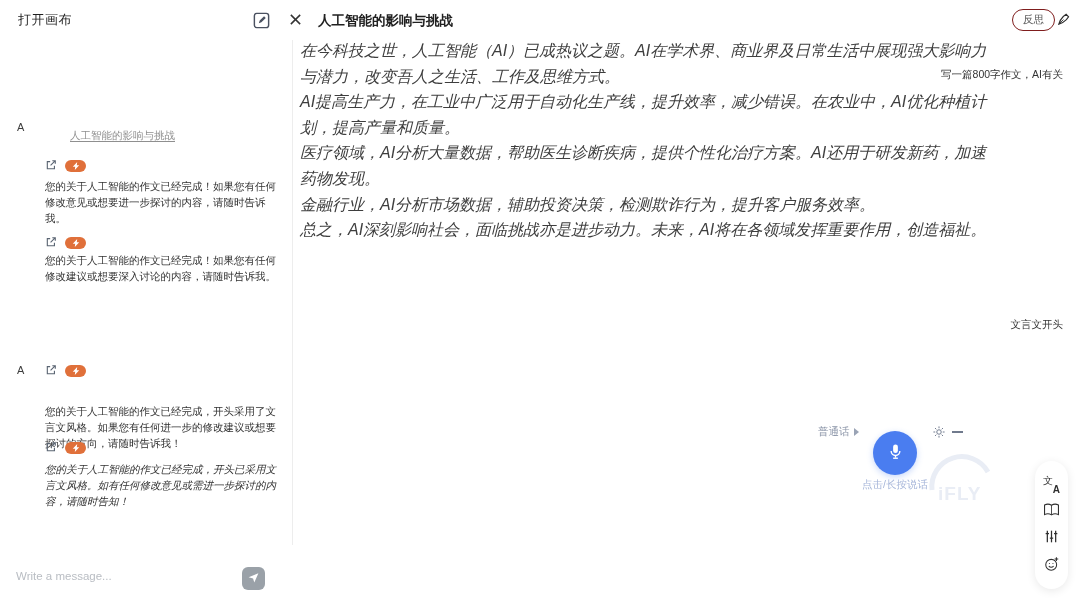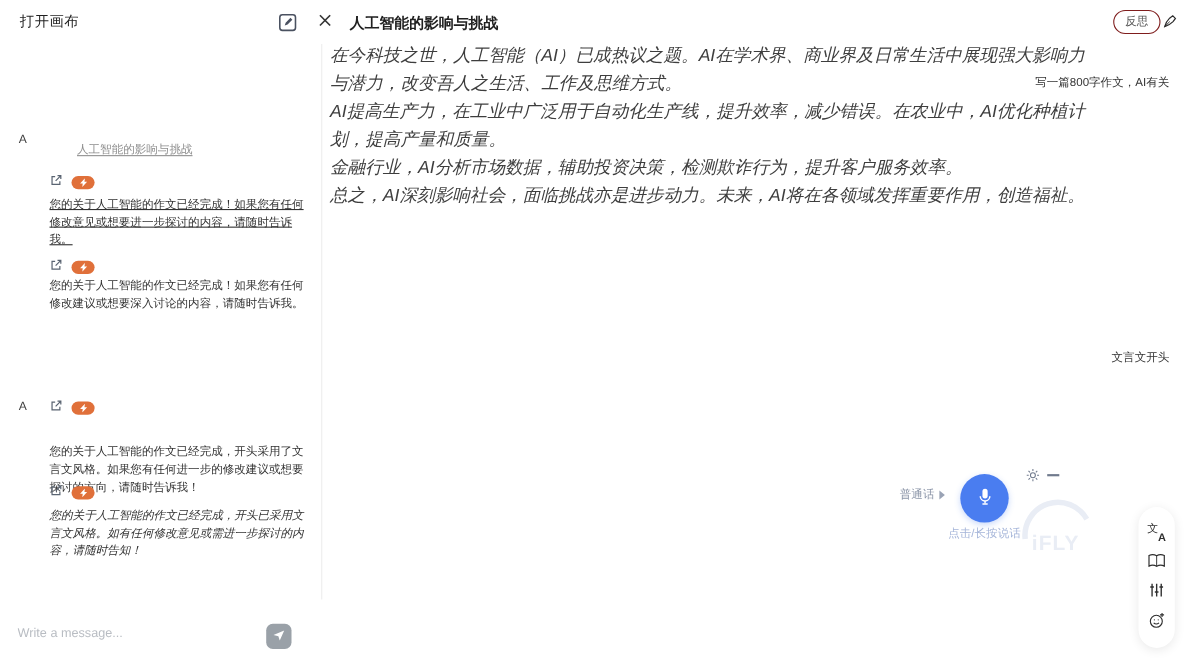--- a/index.html
+++ b/index.html
@@ -33,21 +33,21 @@
   .reflect-btn { left:1012px; top:9px; height:22px; padding:0 10px; background:#fff;
                  border:1px solid #7f1d1d; border-radius:12px; font-size:10.5px; color:#555;
                  font-family:"Liberation Sans",sans-serif; cursor:pointer; }
   .pen-btn { left:1056px; top:11px; width:17px; height:17px; cursor:pointer; }
 
   
   .essay { left:300px; top:38px; width:690px; }
   .essay p { font-size:16px; line-height:25.6px; color:#3e3e3e;font-style:italic; }
 
   
-  .voice-lang { left:818px; top:443px; display:flex; align-items:center; gap:4px;
+  .voice-lang { left:818px; top:425px; display:flex; align-items:center; gap:4px;
                 font-size:10.5px; color:#8b95a8; cursor:pointer; }
   .caret-right { width:0; height:0; border-left:5px solid #9aa3b5;
                  border-top:4px solid transparent; border-bottom:4px solid transparent; }
   .gear-btn { left:932px; top:425px; width:15px; height:15px; cursor:pointer; }
   .minus-btn { left:952px; top:431px; width:11px; height:2px; background:#707a8d;
                border:none; cursor:pointer; }
   .mic-btn { left:873px; top:431px; width:44px; height:44px; border-radius:50%;
              background:#4a7df0; border:none; display:flex; align-items:center;
              justify-content:center; cursor:pointer; box-shadow:0 2px 6px rgba(74,125,240,.3); }
   .mic-hint { left:835px; top:478px; width:120px; text-align:center; font-size:10.5px;
@@ -94,21 +94,21 @@
           <path d="M6.5 7.5L12 2M8.5 2H12v3.5"></path>
       </svg>
     </span>
     <span class="spark-badge">
       <svg viewBox="0 0 10 10" width="8" height="8">
           <path d="M6.5 0L1 6h3L3.5 10 9 4H6z" fill="#fff"></path>
         </svg>
     </span>
   </div>
 
-  <div class="abs asst-msg" style="top:179px;text-decoration:underline;">您的关于人工智能的作文已经完成！如果您有任何修改意见或想要进一步探讨的内容，请随时告诉我。</div>
+  <div class="abs asst-msg" style="top:179px;">您的关于人工智能的作文已经完成！如果您有任何修改意见或想要进一步探讨的内容，请随时告诉我。</div>
 
   <div class="abs icon-row" style="top:236px;">
     <span>
       <svg viewBox="0 0 14 14" width="12" height="12" fill="none" stroke="#5a6472" stroke-width="1.3">
         <path d="M6 3H2.7v8.3H11V8"></path>
           <path d="M6.5 7.5L12 2M8.5 2H12v3.5"></path>
       </svg>
     </span>
     <span class="spark-badge">
       <svg viewBox="0 0 10 10" width="8" height="8">
@@ -184,20 +184,21 @@
       <svg viewBox="0 0 20 20" width="16" height="16" fill="none" stroke="#2d2d2d" stroke-width="1.4">
         <path d="M3.5 16.5c1-3.8 2.8-6.8 5.6-9.6l3.6-2.7 3 3-2.7 3.6c-2.8 2.8-5.8 4.6-9.5 5.7z"></path>
         <path d="M3.5 16.5l5.8-5.8" stroke-width="1.1"></path>
       </svg>
     </span>
   </div>
 
   <div class="abs essay">
     <p>在今科技之世，人工智能（AI）已成热议之题。AI在学术界、商业界及日常生活中展现强大影响力与潜力，改变吾人之生活、工作及思维方式。</p>
     <p>AI提高生产力，在工业中广泛用于自动化生产线，提升效率，减少错误。在农业中，AI优化种植计划，提高产量和质量。</p>
+    <p>医疗领域，AI分析大量数据，帮助医生诊断疾病，提供个性化治疗方案。AI还用于研发新药，加速药物发现。</p>
     <p>金融行业，AI分析市场数据，辅助投资决策，检测欺诈行为，提升客户服务效率。</p>
     <p>总之，AI深刻影响社会，面临挑战亦是进步动力。未来，AI将在各领域发挥重要作用，创造福祉。</p>
   </div>
 
   <div class="abs voice-lang">
     <span>普通话</span>
     <span class="caret-right"></span>
   </div>
 
   <div class="abs gear-btn">

